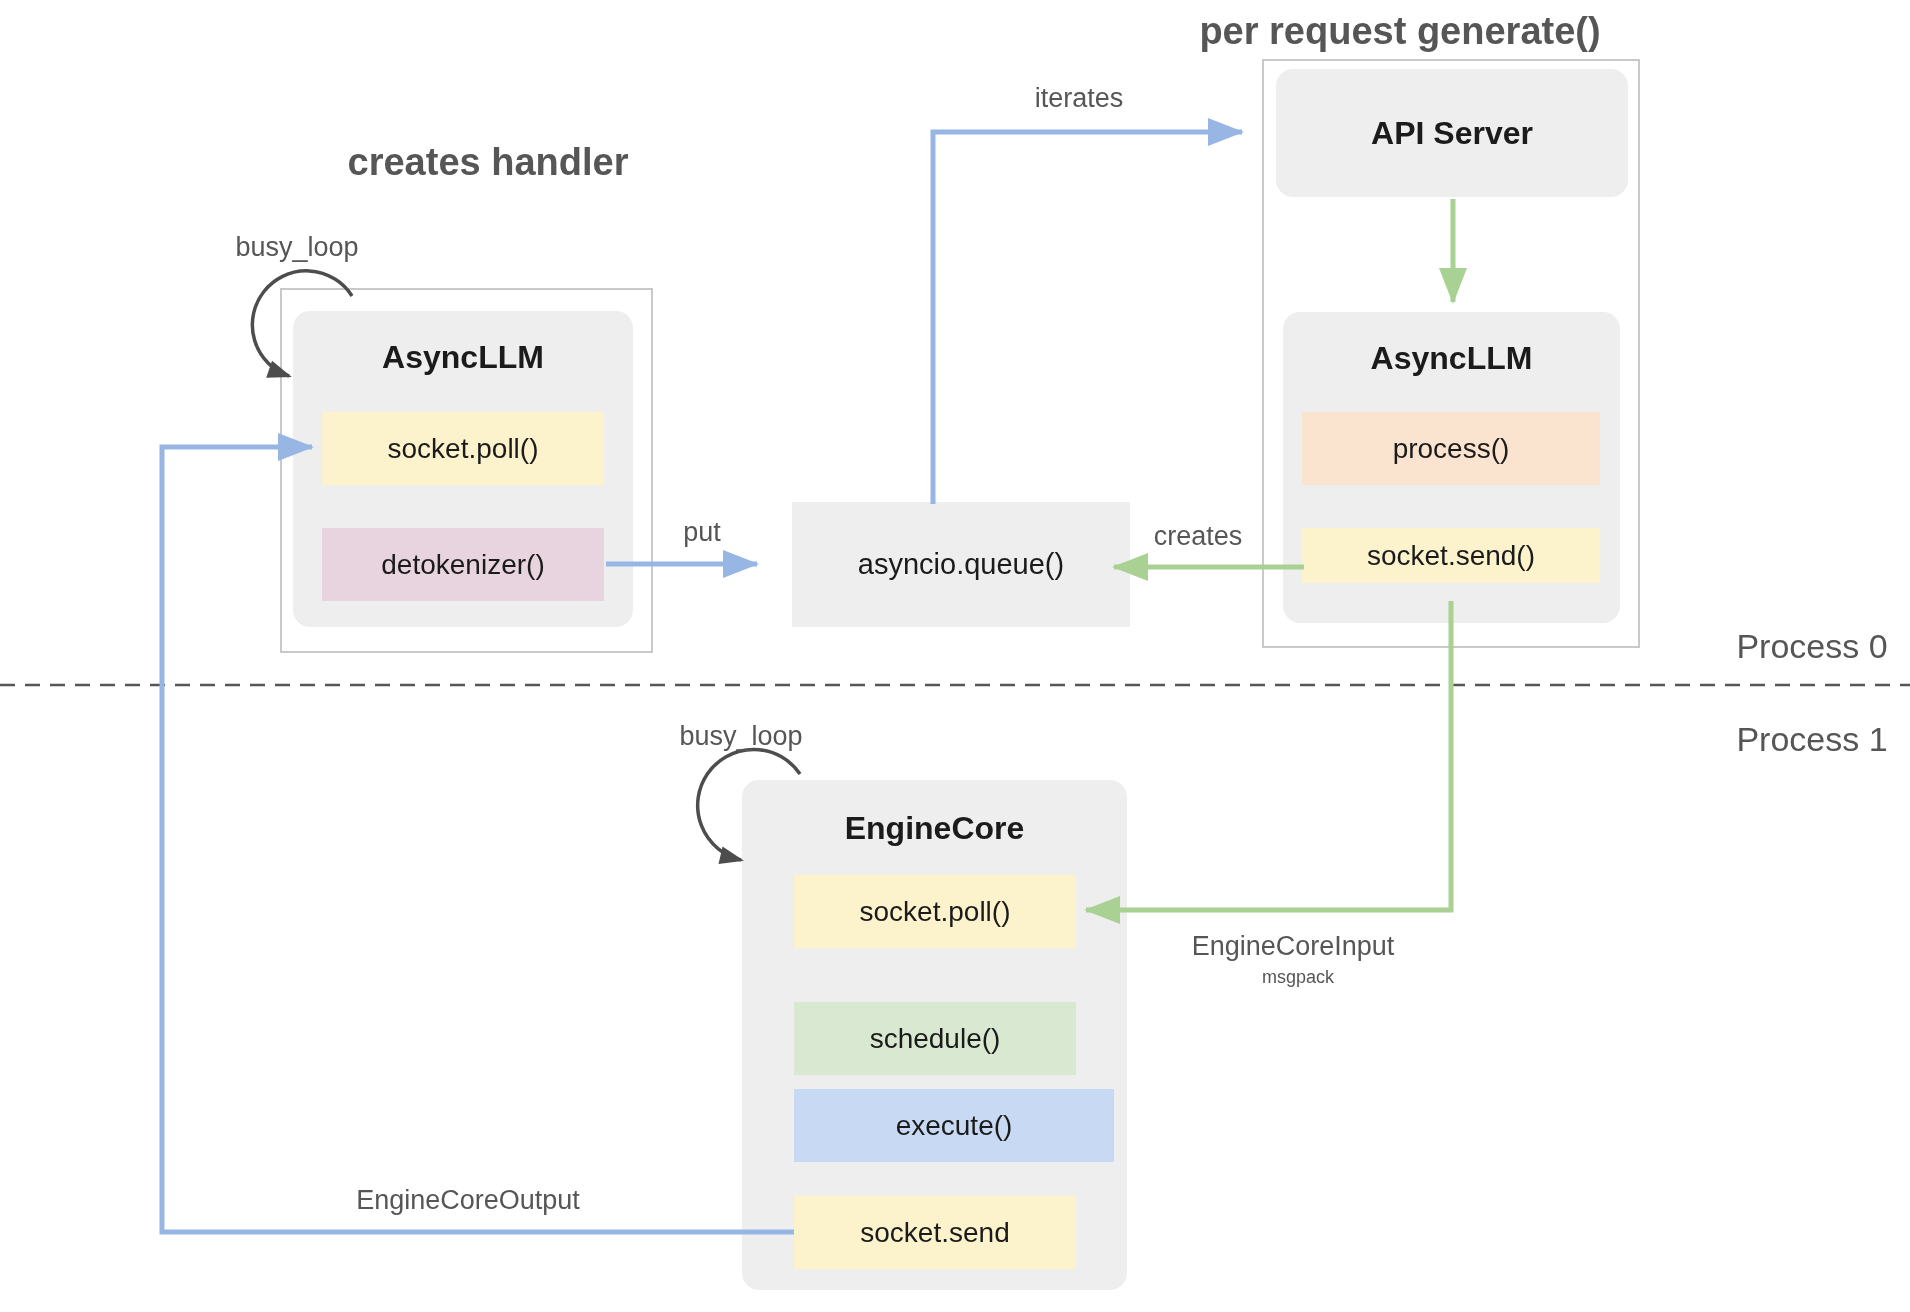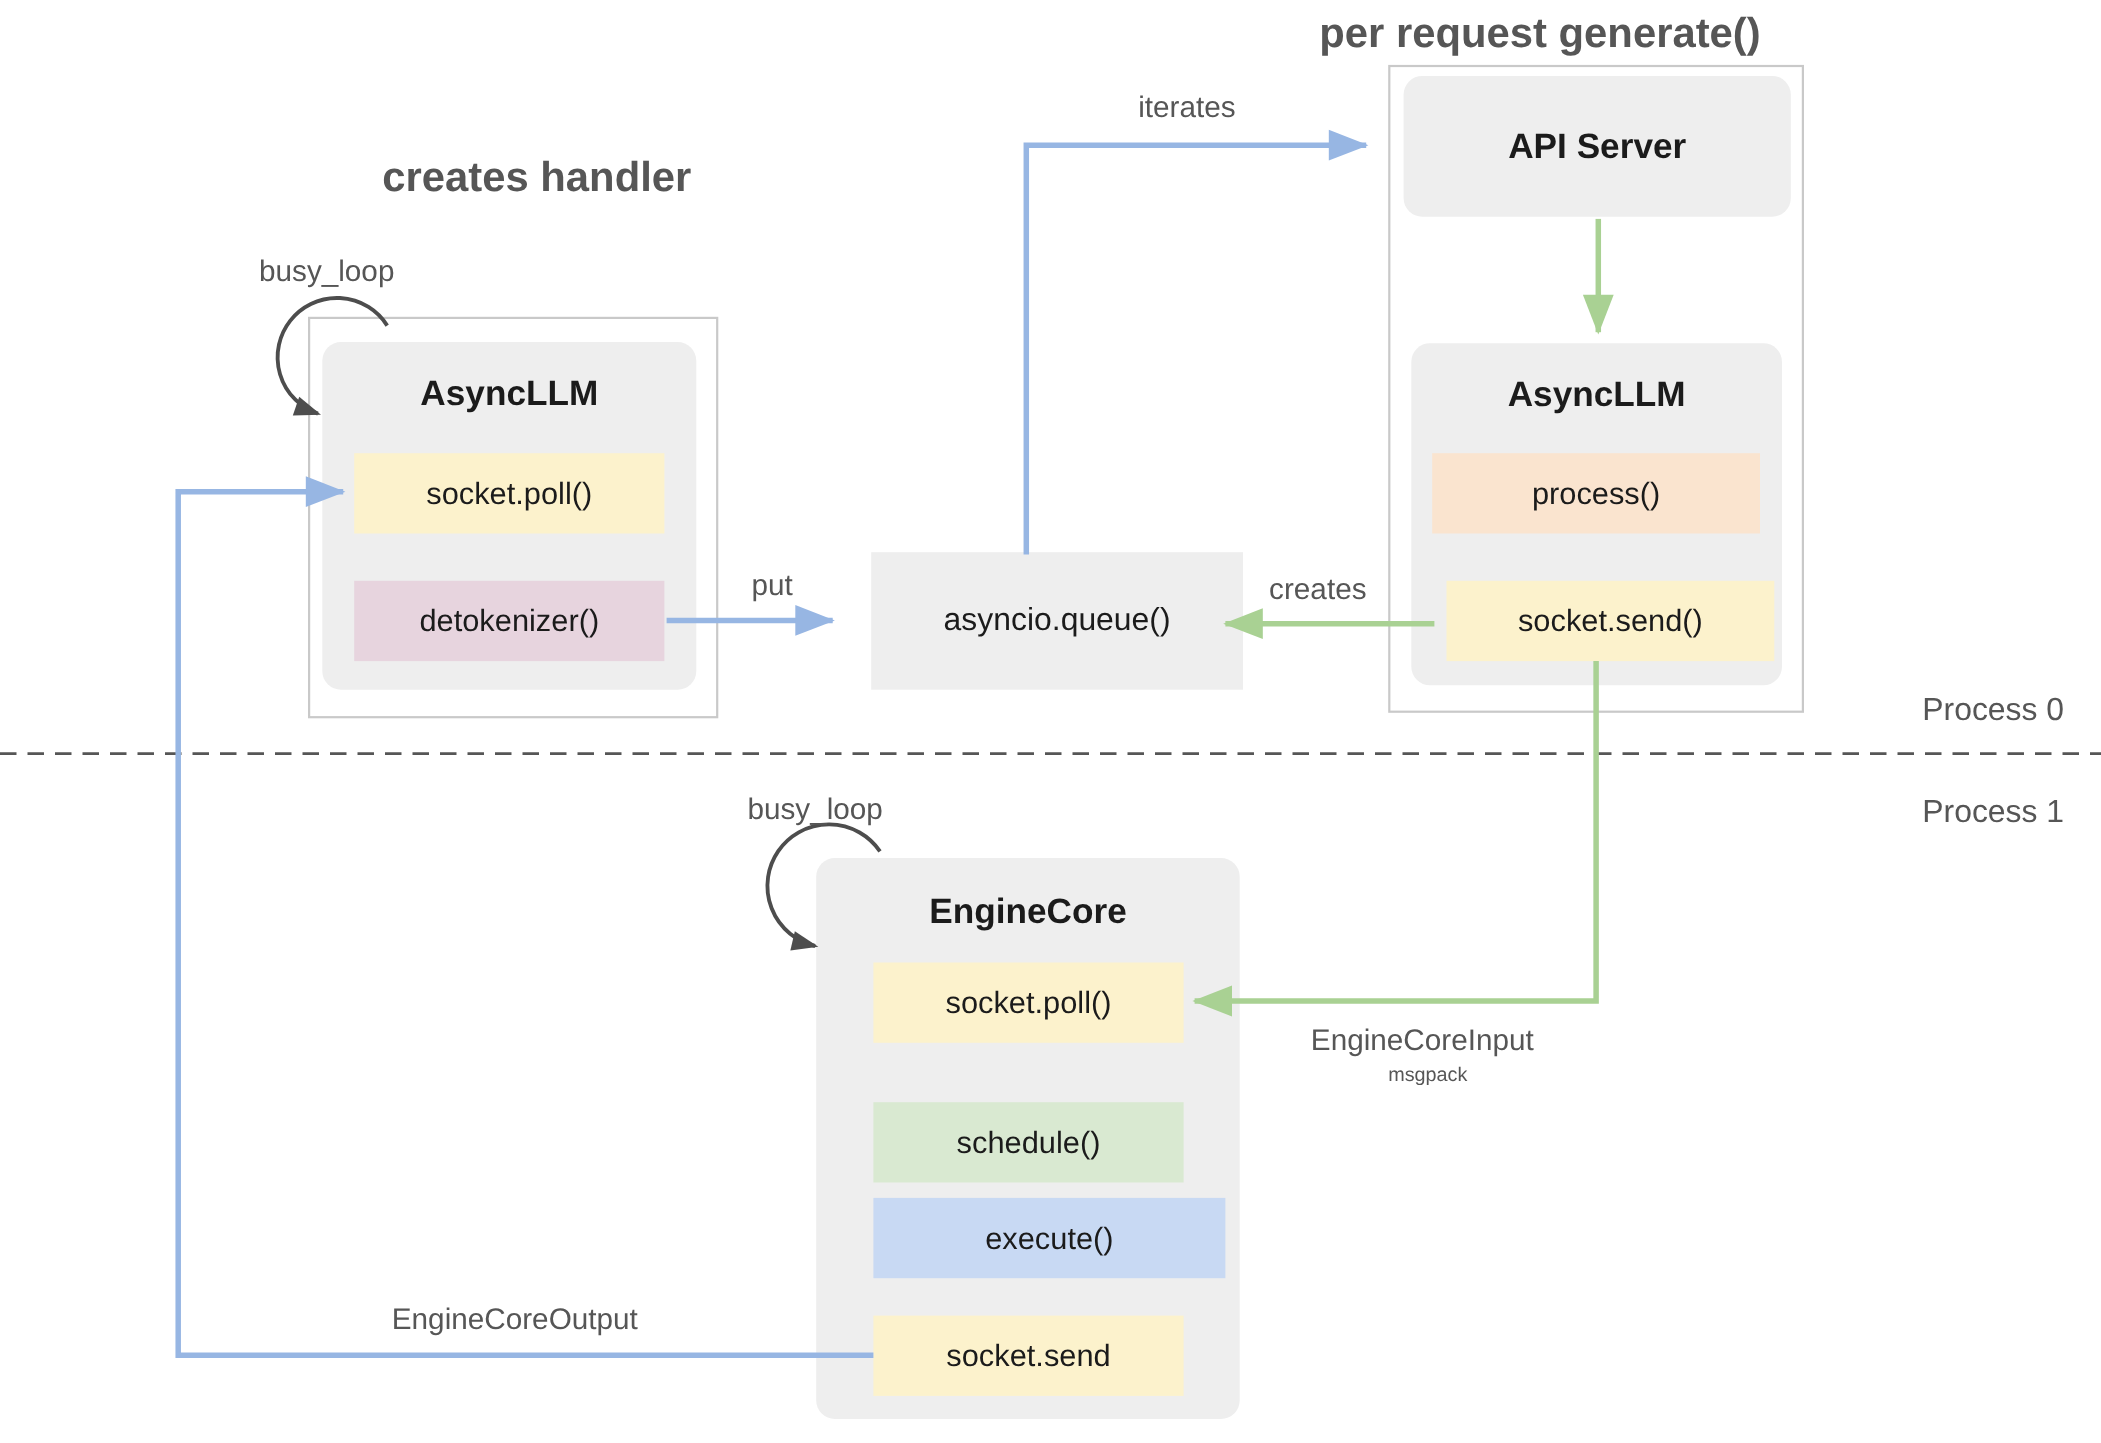--- a/index.html
+++ b/index.html
@@ -58,21 +58,21 @@
   
   .lbl{
     position:absolute;
     transform:translate(-50%,-50%);
     white-space:nowrap;
     color:var(--label-gray);
     font-size:27px;
     z-index:5;
   }
   .lbl-bold{font-weight:bold;font-size:38px;}
-  .lbl-proc{font-size:29px;}
+  .lbl-proc{font-size:34px;}
   .lbl-italic{font-size:18px;}
   svg.wires{
     position:absolute;left:0;top:0;
     z-index:4;
     pointer-events:none;
   }
   .arrow-blue{stroke:var(--blue-arrow);stroke-width:5;fill:none;}
   .arrow-green{stroke:var(--green-arrow);stroke-width:5;fill:none;}
   .arrow-dark{stroke:var(--dark-arrow);stroke-width:3.5;fill:none;}
   .divider{stroke:var(--label-gray);stroke-width:2.5;stroke-dasharray:15 10;fill:none;}
@@ -95,21 +95,21 @@
 
   <div class="gbox" style="left:293px;top:311px;width:340px;height:316px;">
     <div class="gbox-title" style="top:28px;">AsyncLLM</div>
     <div class="row row-yellow" style="left:29px;top:101px;width:282px;height:73px;">socket.poll()</div>
     <div class="row row-pink" style="left:29px;top:217px;width:282px;height:73px;">detokenizer()</div>
   </div>
 
   <div class="gbox" style="left:1283px;top:312px;width:337px;height:311px;">
     <div class="gbox-title" style="top:28px;">AsyncLLM</div>
     <div class="row row-orange" style="left:19px;top:100px;width:298px;height:73px;">process()</div>
-    <div class="row row-yellow" style="left:32px;top:216px;width:298px;height:73px;">socket.send()</div>
+    <div class="row row-yellow" style="left:19px;top:216px;width:298px;height:55px;">socket.send()</div>
   </div>
 
   <div class="queue-box" style="left:792px;top:502px;width:338px;height:125px;">asyncio.queue()</div>
 
   <div class="gbox" style="left:742px;top:780px;width:385px;height:510px;">
     <div class="gbox-title" style="top:30px;">EngineCore</div>
     <div class="row row-yellow" style="left:52px;top:95px;width:282px;height:73px;">socket.poll()</div>
     <div class="row row-green" style="left:52px;top:202px;width:282px;height:73px;margin-top:20px;">schedule()</div>
     <div class="row row-blue" style="left:52px;top:309px;width:320px;height:73px;">execute()</div>
     <div class="row row-yellow" style="left:52px;top:416px;width:282px;height:73px;">socket.send</div>

